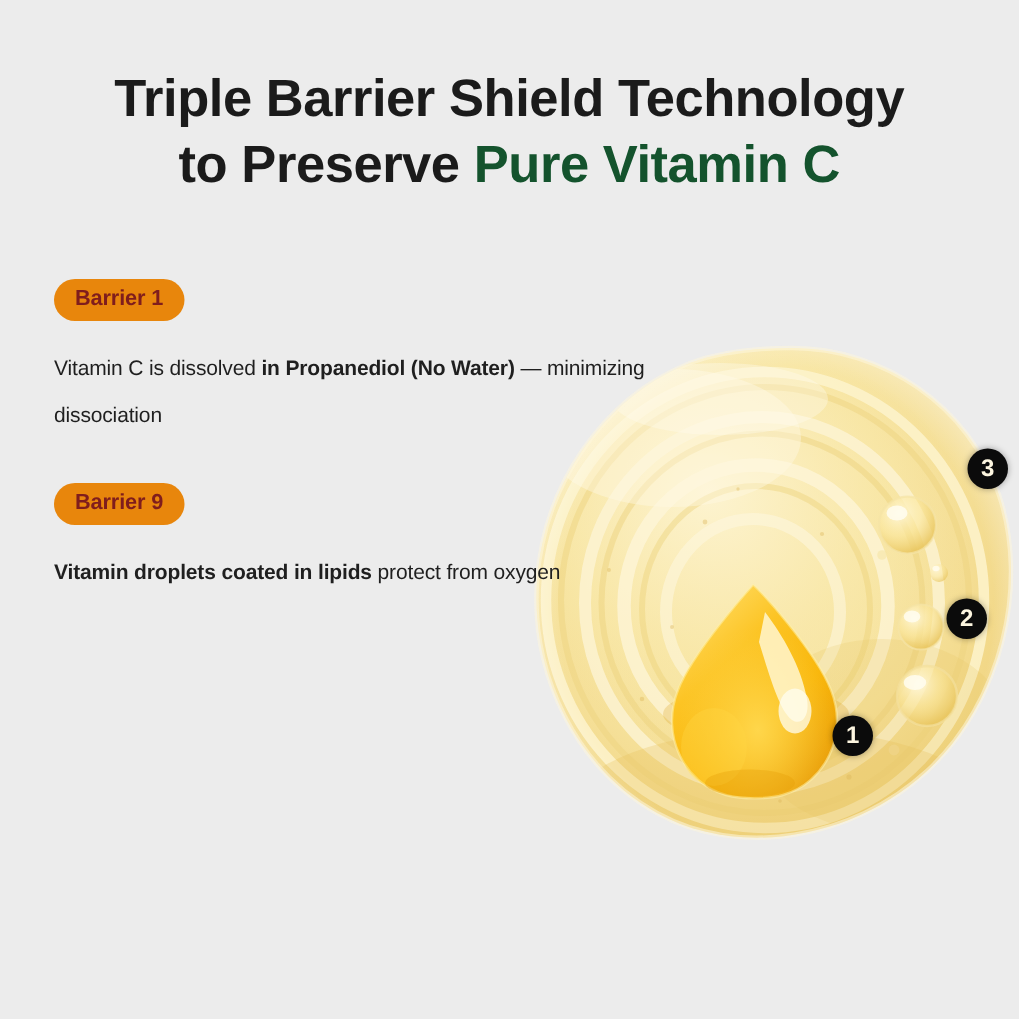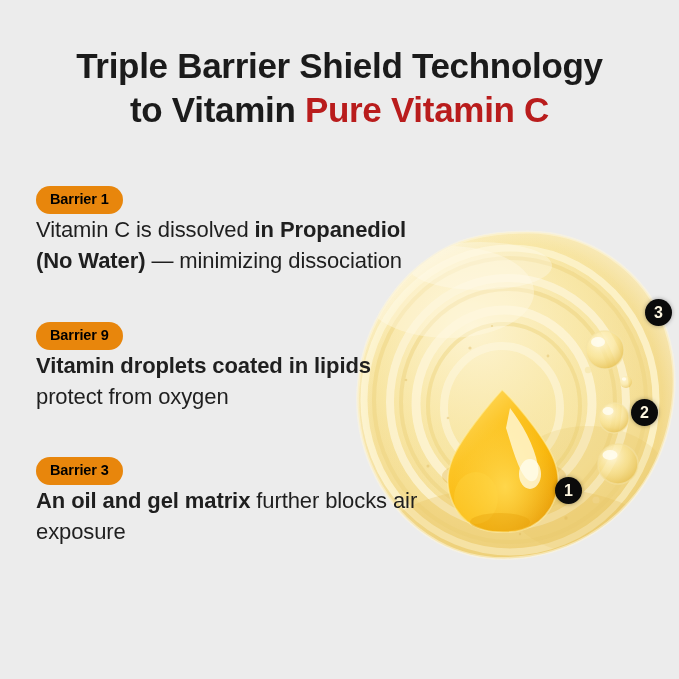--- a/index.html
+++ b/index.html
@@ -43,46 +43,47 @@
   }
   .title-line {
     font-size: 35px;
     font-weight: bold;
     color: #1b1b1b;
     line-height: 44px;
     letter-spacing: -0.3px;
     white-space: nowrap;
   }
   .title-accent {
-    color: #b91c1c;
+    color: #14532d;
   }
 
   
   .barrier-block {
     position: absolute;
     left: 36px;
     z-index: 3;
   }
   #barrier-1 { top: 186px; }
   #barrier-2 { top: 322px; }
   #barrier-3 { top: 457px; }
 
   .badge {
     display: inline-block;
     background: #e8860c;
-    color: #000000;
+    color: #7f1d1d;
     font-size: 14.5px;
     font-weight: bold;
     padding: 6px 14px 7px 14px;
     border-radius: 17px;
     line-height: 1;
     letter-spacing: -0.1px;
   }
   .barrier-text {
-    font-size: 22px;
+    margin-top: 16px;
+    font-size: 14px;
     line-height: 31px;
     color: #1f1f1f;
     letter-spacing: -0.1px;
     max-width: 400px;
   }
   .barrier-text b { font-weight: bold; }
 
   
   .marker {
     position: absolute;
@@ -238,35 +239,31 @@
 
       <path d="M158 186 C 170 202, 182 222, 186 244 C 188 256, 182 262, 176 258 C 168 252, 162 232, 154 206 Z" fill="#fff6cf" opacity="0.85"></path>
       <ellipse cx="178" cy="252" rx="11" ry="15" fill="#fffdf0" opacity="0.75"></ellipse>
       <ellipse cx="124" cy="276" rx="22" ry="26" fill="#ffd745" opacity="0.35"></ellipse>
       <ellipse cx="148" cy="300" rx="30" ry="9" fill="#e59d06" opacity="0.35"></ellipse>
     </g>
   </svg>
 
   <div id="title-block">
     <div class="title-line">Triple Barrier Shield Technology</div>
-    <div class="title-line"><span>to Vitamin </span><span class="title-accent">Pure Vitamin C</span></div>
+    <div class="title-line"><span>to Preserve </span><span class="title-accent">Pure Vitamin C</span></div>
   </div>
 
   <div class="barrier-block" id="barrier-1">
     <div class="badge">Barrier 1</div>
     <div class="barrier-text"><span>Vitamin C is dissolved </span><b>in Propanediol (No Water)</b><span> — minimizing dissociation</span></div>
   </div>
 
   <div class="barrier-block" id="barrier-2">
     <div class="badge">Barrier 9</div>
     <div class="barrier-text"><b>Vitamin droplets coated in lipids</b><span> protect from oxygen</span></div>
   </div>
 
-  <div class="barrier-block" id="barrier-3">
-    <div class="badge">Barrier 3</div>
-    <div class="barrier-text"><b>An oil and gel matrix</b><span> further blocks air exposure</span></div>
-  </div>
 
   <div class="marker" id="marker-1">1</div>
   <div class="marker" id="marker-2">2</div>
   <div class="marker" id="marker-3">3</div>
 
 </div>
 
 </body></html>

